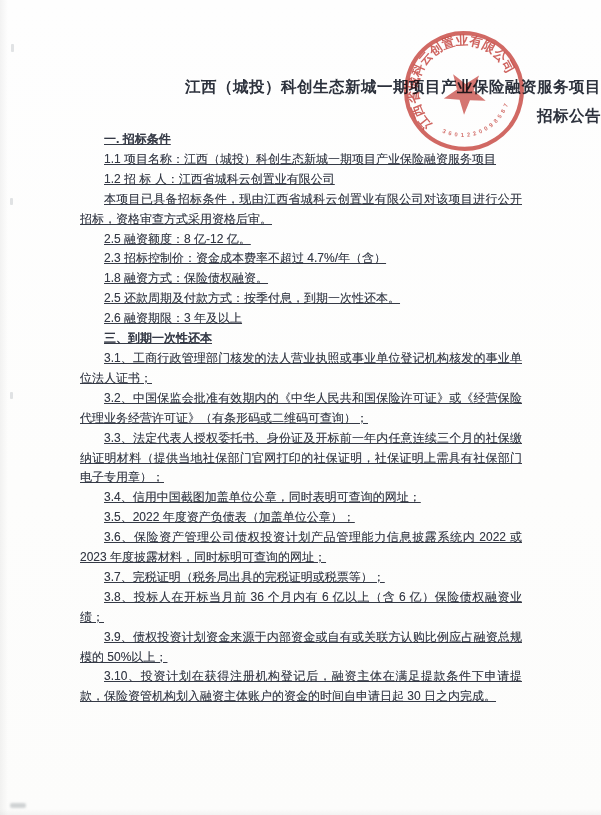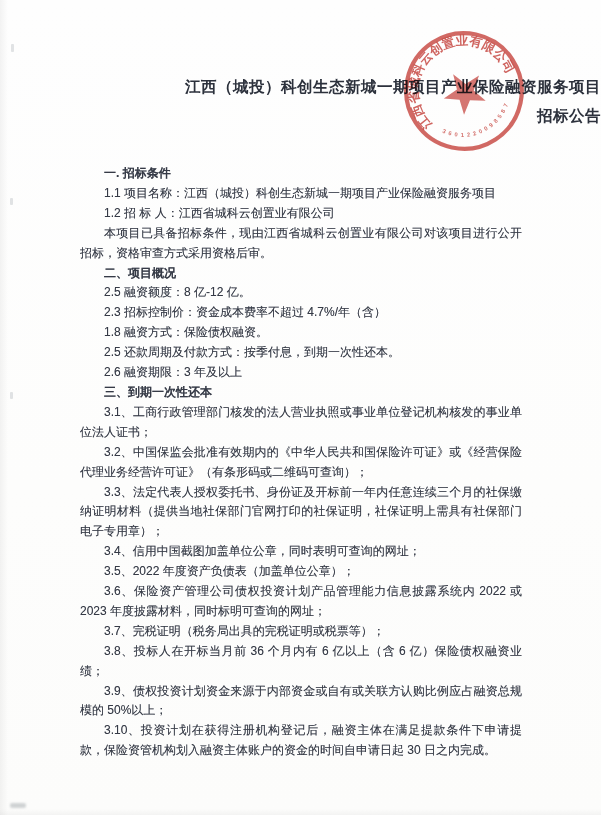--- a/index.html
+++ b/index.html
@@ -40,25 +40,26 @@
   .title {
     position: absolute; top: 72px; left: 0; right: 0;
     margin: 0; text-align: center;
     font-size: 15.5px; font-weight: 700; line-height: 29px;
     color: #2c313c; letter-spacing: 0.5px;
   }
   .title .title-line { display: block; text-align: right; }
 
   
   .doc-body {
-    position: absolute; top: 164px; left: 80px; width: 442px;
+    position: absolute; top: 130px; left: 80px; width: 442px;
     font-size: 12px; line-height: 19.9px;
     color: #353a46;
     text-align: justify;
     text-shadow: 0 0 0.5px rgba(53,58,70,0.45);
+    text-decoration: underline;
   }
   .sec-heading {
     font-weight: 700; text-indent: 2em; margin: 0;
   }
   .para { margin: 0; text-indent: 2em; }
 
   
   .seal {
     position: absolute; left: 401px; top: 28px;
     width: 126px; height: 126px;
@@ -87,21 +88,20 @@
   <h1 class="title">
     <span class="title-line">江西（城投）科创生态新城一期项目产业保险融资服务项目</span>
     <span class="title-line">招标公告</span>
   </h1>
 
   <div class="doc-body">
       <div class="sec-heading">一. 招标条件</div>
       <p class="para">1.1 项目名称：江西（城投）科创生态新城一期项目产业保险融资服务项目</p>
       <p class="para">1.2 招 标 人：江西省城科云创置业有限公司</p>
       <p class="para">本项目已具备招标条件，现由江西省城科云创置业有限公司对该项目进行公开招标，资格审查方式采用资格后审。</p>
-      <div class="sec-heading">二、项目概况</div>
       <p class="para">2.5 融资额度：8 亿-12 亿。</p>
       <p class="para">2.3 招标控制价：资金成本费率不超过 4.7%/年（含）</p>
       <p class="para">1.8 融资方式：保险债权融资。</p>
       <p class="para">2.5 还款周期及付款方式：按季付息，到期一次性还本。</p>
       <p class="para">2.6 融资期限：3 年及以上</p>
       <div class="sec-heading">三、到期一次性还本</div>
       <p class="para">3.1、工商行政管理部门核发的法人营业执照或事业单位登记机构核发的事业单位法人证书；</p>
       <p class="para">3.2、中国保监会批准有效期内的《中华人民共和国保险许可证》或《经营保险代理业务经营许可证》（有条形码或二维码可查询）；</p>
       <p class="para">3.3、法定代表人授权委托书、身份证及开标前一年内任意连续三个月的社保缴纳证明材料（提供当地社保部门官网打印的社保证明，社保证明上需具有社保部门电子专用章）；</p>
       <p class="para">3.4、信用中国截图加盖单位公章，同时表明可查询的网址；</p>

